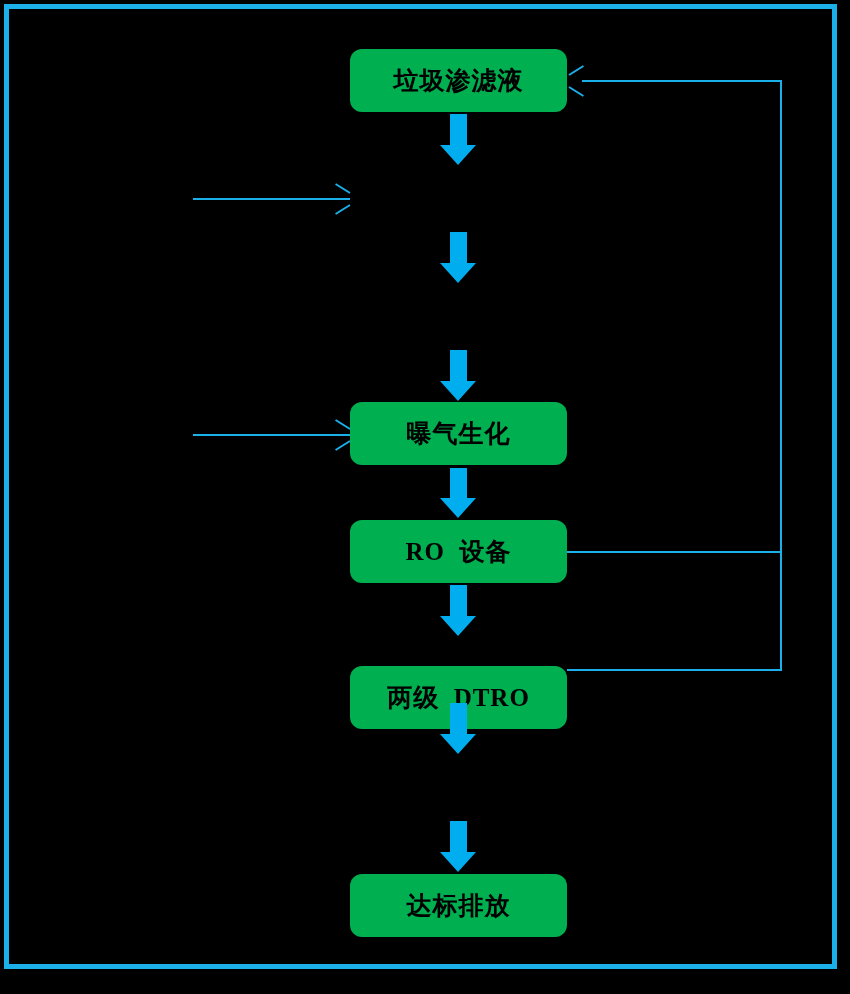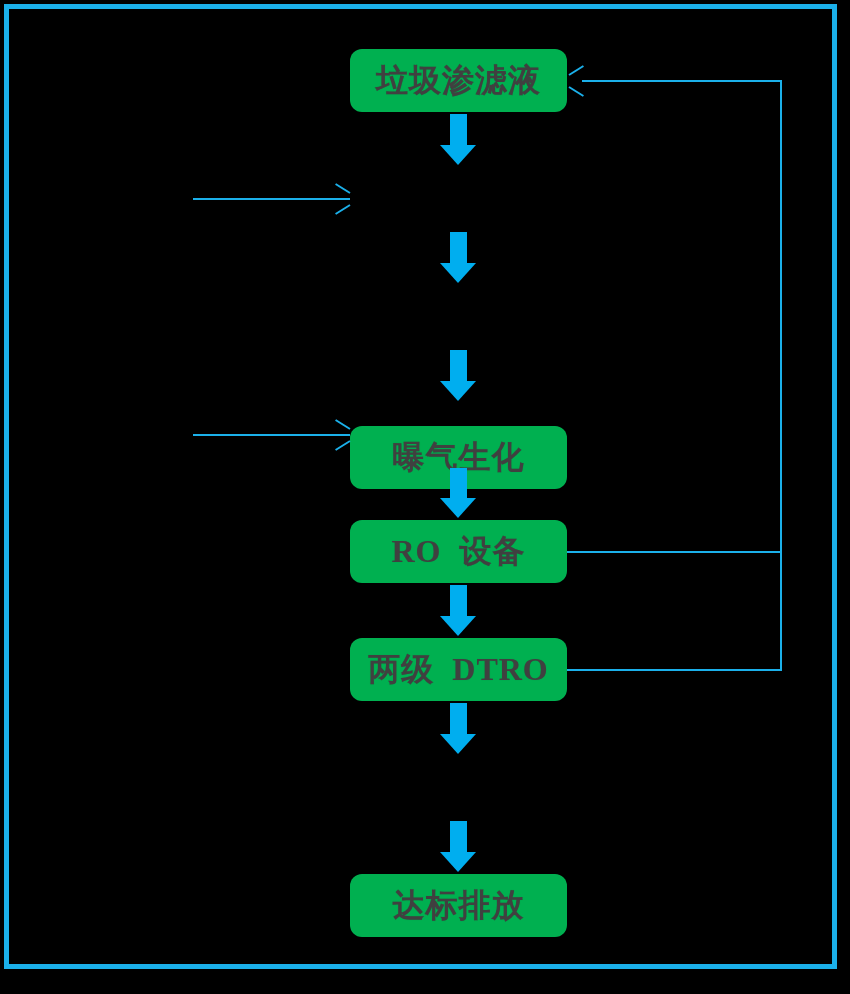--- a/index.html
+++ b/index.html
@@ -30,22 +30,22 @@
   .node {
     position: absolute;
     left: 350px;
     width: 217px;
     height: 63px;
     background: #00B050;
     border-radius: 12px;
     display: flex;
     align-items: center;
     justify-content: center;
-    color: #404040;
-    font-size: 32px;
+    color: #000000;
+    font-size: 25px;
     font-weight: bold;
     letter-spacing: 1px;
     white-space: pre;
     text-shadow: 0 0 1px rgba(0,0,0,0.15);
   }
   
   .vArrow {
     position: absolute;
     left: 440px;
     width: 37px;
@@ -97,23 +97,23 @@
   .headLeft::after   { top: 14px; left: 1px; transform: rotate(32deg);  transform-origin: left center; }
 </style>
 </head>
 <body>
 
 <div id="canvas">
 
   <div id="frame"></div>
 
   <div class="node" style="top:49px;">垃圾渗滤液</div>
-  <div class="node" style="top:426px;">曝气生化</div>
+  <div class="node" style="top:402px;">曝气生化</div>
   <div class="node" style="top:520px;">RO  设备</div>
-  <div class="node" style="top:638px;text-align:right;">两级  DTRO</div>
+  <div class="node" style="top:666px;text-align:right;">两级  DTRO</div>
   <div class="node" style="top:874px;">达标排放</div>
 
   <div class="vArrow" style="top:114px; height:51px;">
     <div class="shaft" style="height:31px;"></div>
     <div class="head" style="top:31px;"></div>
   </div>
   <div class="vArrow" style="top:232px; height:51px;">
     <div class="shaft" style="height:31px;"></div>
     <div class="head" style="top:31px;"></div>
   </div>

